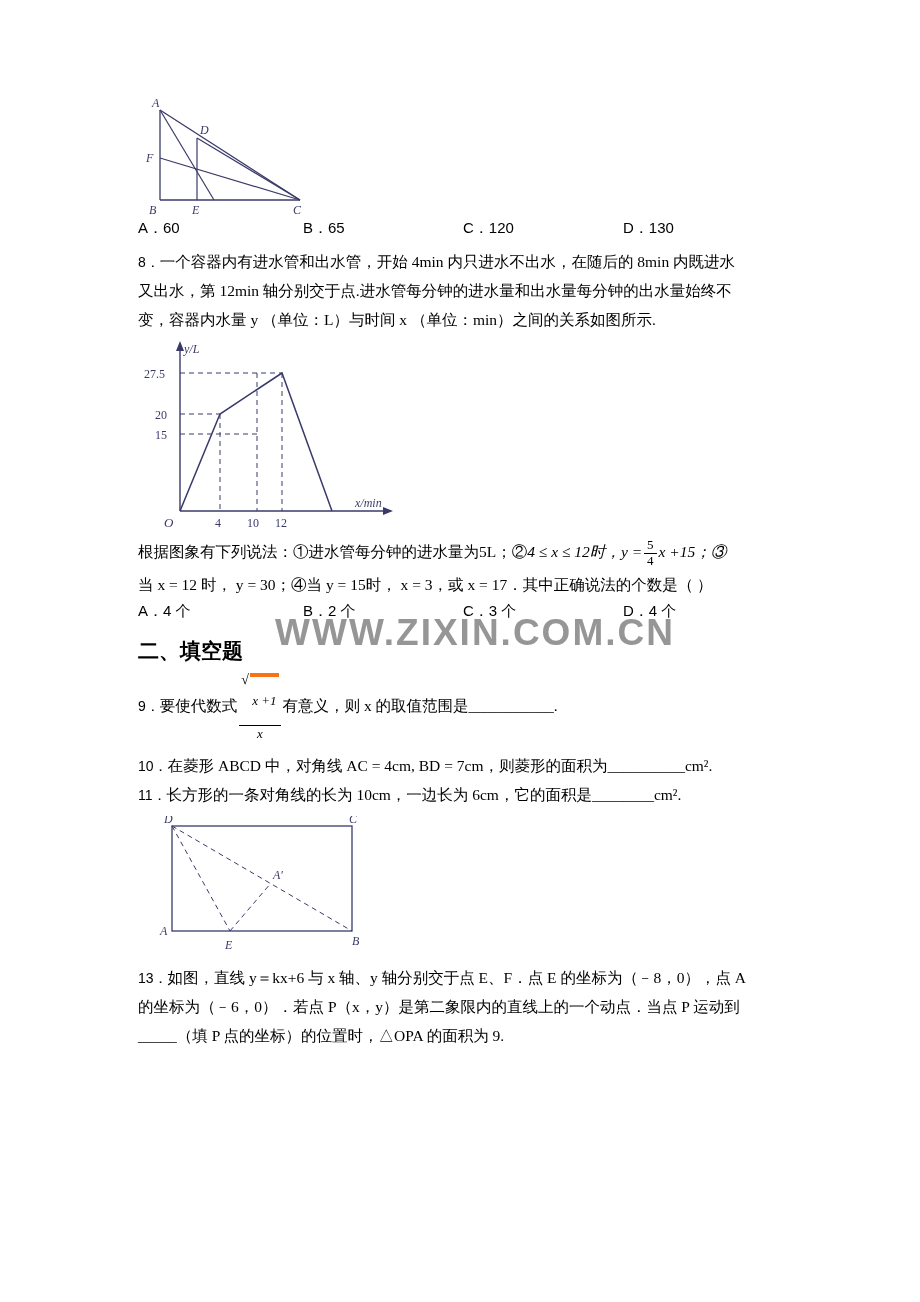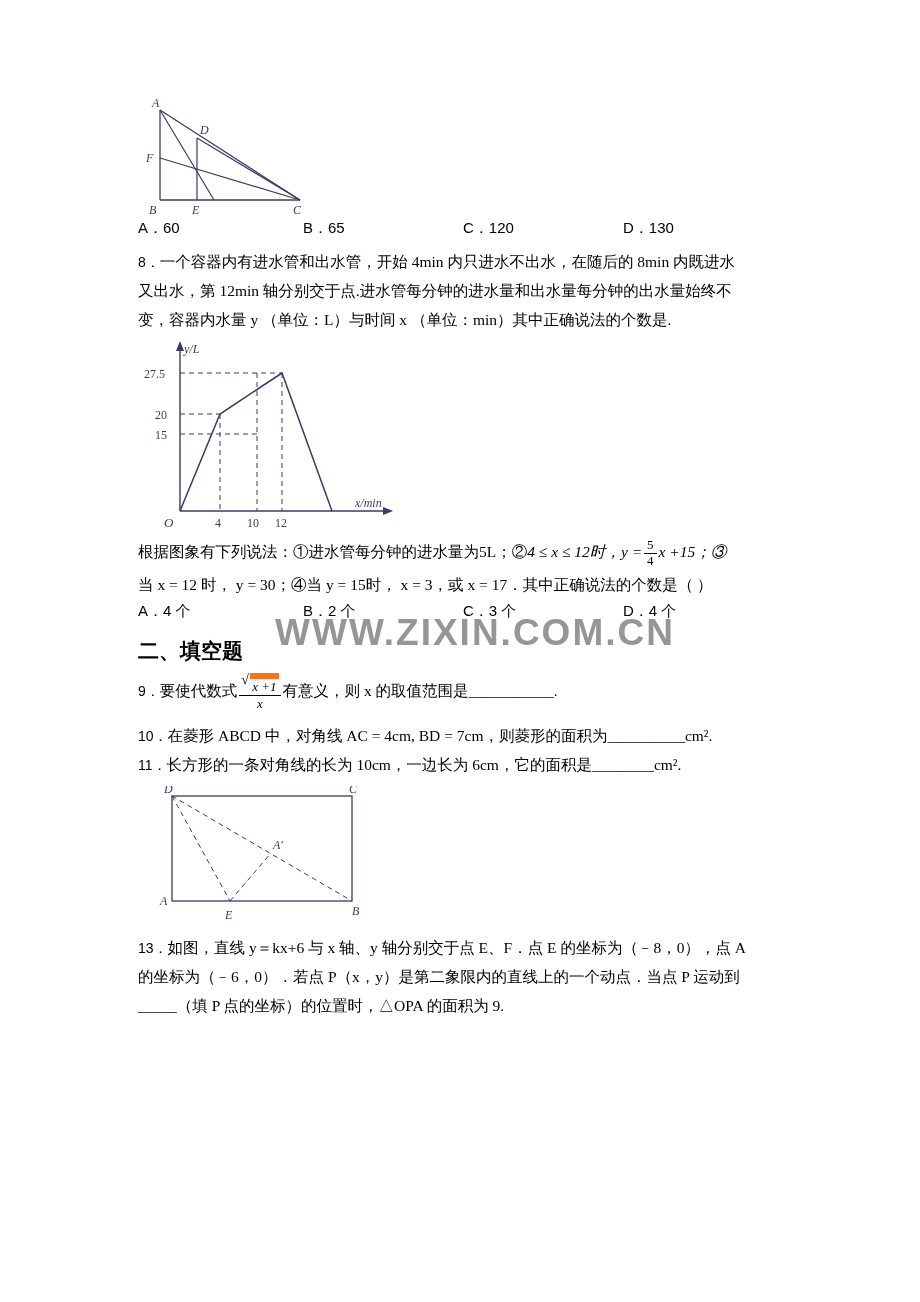--- a/index.html
+++ b/index.html
@@ -92,22 +92,22 @@
     position: relative;
     padding-left: 9px;
   }
   .radical::before {
     content: "√";
     position: absolute;
     left: 0; top: -1px;
     font-size: 14px;
   }
   .radical .bar {
-    border-top: 6px solid #f97316;
-    padding: 0 2px;
+    border-top: 4px solid #f97316;
+    padding: 16px 2px;
     display: inline-block;
   }
   .fig { position: relative; }
   svg { display:block; }
 </style>
 </head>
 <body>
 
 <div class="page">
 
@@ -141,21 +141,21 @@
       <span style="width:160px;">B．65</span>
       <span style="width:160px;">C．120</span>
       <span>D．130</span>
     </div>
 
     <div style="margin-top:10px;">
       <div class="q-line">
         <span class="q-num">8．</span><span>一个容器内有进水管和出水管，开始 4min 内只进水不出水，在随后的 8min 内既进水</span>
       </div>
       <div class="q-line">又出水，第 12min 轴分别交于点.进水管每分钟的进水量和出水量每分钟的出水量始终不</div>
-      <div class="q-line">变，容器内水量 y （单位：L）与时间 x （单位：min）其中正确说法的个数是.</div>
+      <div class="q-line">变，容器内水量 y （单位：L）与时间 x （单位：min）之间的关系如图所示.</div>
     </div>
 
     <div class="fig" style="margin-top:6px; margin-left:4px;">
       <svg width="300" height="195" viewBox="0 0 300 195">
 
         <line x1="38" y1="8" x2="38" y2="172" stroke="#3a3a6a" stroke-width="1.4"></line>
         <line x1="38" y1="172" x2="245" y2="172" stroke="#3a3a6a" stroke-width="1.4"></line>
         <polygon points="38,2 34,12 42,12" fill="#3a3a6a"></polygon>
         <polygon points="251,172 241,168 241,176" fill="#3a3a6a"></polygon>
 

